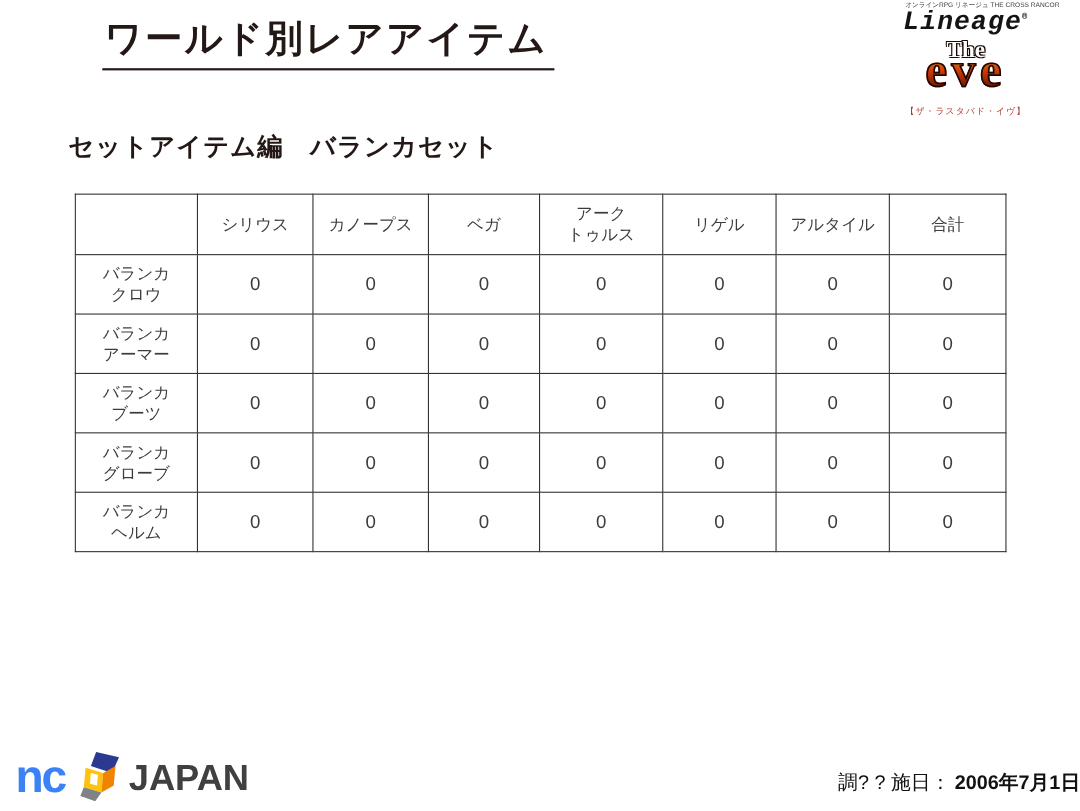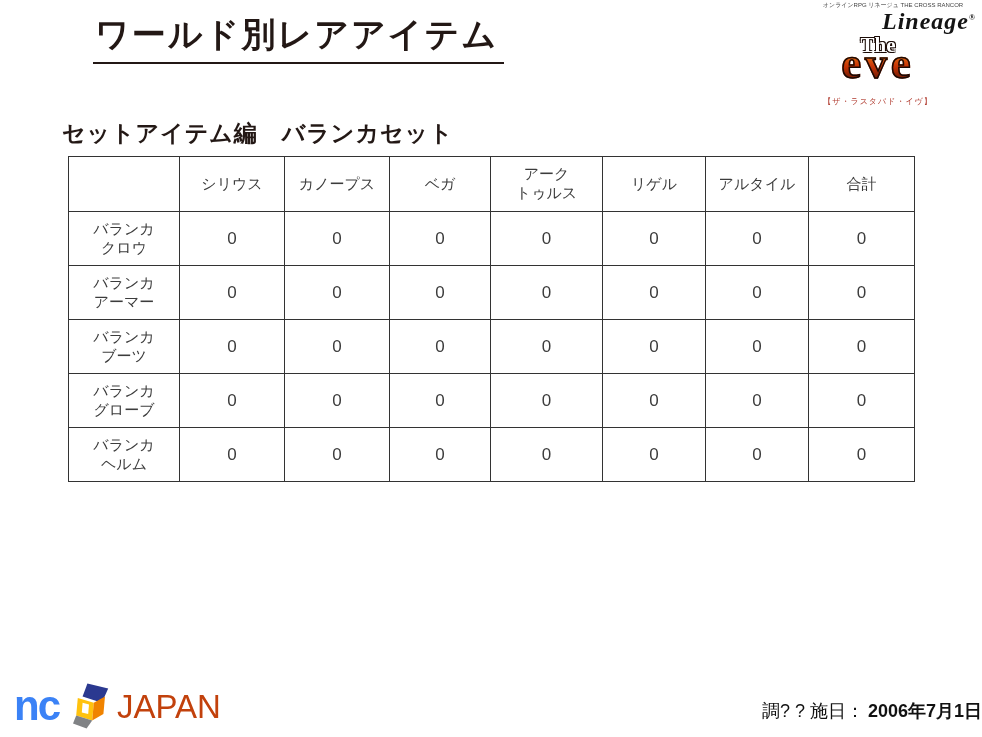--- a/index.html
+++ b/index.html
@@ -17,22 +17,22 @@
   .slide-subtitle{
     position:absolute;left:62px;top:118px;
     font-size:23px;font-weight:bold;color:#231815;letter-spacing:1px;
   }
   
   .logo{
     position:absolute;right:6px;top:2px;width:196px;text-align:center;line-height:1;
   }
   .logo-tiny{font-size:6px;color:#444;letter-spacing:0;margin-left:30px;}
   .logo-lineage{
-    font-family:Liberation Serif, serif;font-style:italic;font-weight:bold;
-    font-size:24px;color:#141414;letter-spacing:1px;margin-top:1px;text-align:right;
+    font-family:Liberation Mono, monospace;font-style:italic;font-weight:bold;
+    font-size:24px;color:#141414;letter-spacing:1px;margin-top:1px;
   }
   .logo-lineage .reg{font-size:8px;vertical-align:super;font-style:normal;}
   .logo-the{
     font-family:"Liberation Serif","DejaVu Serif",serif;font-weight:bold;font-size:21px;color:#ffffff;
     text-shadow:-1px -1px 0 #1a0a05,1px -1px 0 #1a0a05,-1px 1px 0 #1a0a05,1px 1px 0 #1a0a05;
     margin-top:2px;
   }
   .logo-lastavard{
     font-family:"Liberation Serif","DejaVu Serif",serif;font-weight:bold;font-size:44px;letter-spacing:-1px;
     color:#e05a00;
@@ -45,36 +45,36 @@
     font-family:"Liberation Serif","DejaVu Serif",serif;font-weight:bold;font-size:44px;letter-spacing:4px;
     color:#c33a05;
     background:linear-gradient(#f5a623 5%,#c93405 55%,#3a0a04);
     -webkit-background-clip:text;background-clip:text;-webkit-text-fill-color:transparent;
     -webkit-text-stroke:1.5px #1a0a05;
     margin-top:-14px;
   }
   .logo-caption{font-size:8px;color:#b03a2e;margin-top:12px;letter-spacing:1px;}
   
   table.data{
-    position:absolute;left:68px;top:156px;width:846px;height:324px;
+    position:absolute;left:68px;top:176px;width:846px;height:324px;
     border-collapse:collapse;table-layout:fixed;
   }
   table.data th,table.data td{
     border:1px solid #333333;color:#3c3c3c;text-align:center;vertical-align:middle;
     white-space:pre-line;font-weight:normal;padding:0;
   }
   table.data th{font-size:15px;height:54px;}
   table.data td.rowlabel{font-size:15px;}
   table.data td.val{font-size:17px;}
   table.data tr{height:54px;}
   
   .nc-logo{position:absolute;left:14px;top:682px;display:flex;align-items:center;}
   .nc-text{font-size:42px;font-weight:bold;color:#3b82f6;letter-spacing:-2px;line-height:1;}
   .nc-cube{width:48px;height:48px;margin:0 4px 0 6px;}
-  .japan-text{font-size:33px;font-weight:normal;color:#c2410c;letter-spacing:0;line-height:1;text-align:center;}
+  .japan-text{font-size:33px;font-weight:bold;color:#404040;letter-spacing:0;line-height:1;text-align:center;}
   .footer-date{
     position:absolute;left:0;right:0;top:699px;text-align:right;
     font-size:18px;color:#111111;
   }
   .footer-date .date-value{font-weight:bold;margin-left:4px;}
 </style>
 </head>
 <body>
 
 <div class="slide-title">ワールド別レアアイテム</div>

